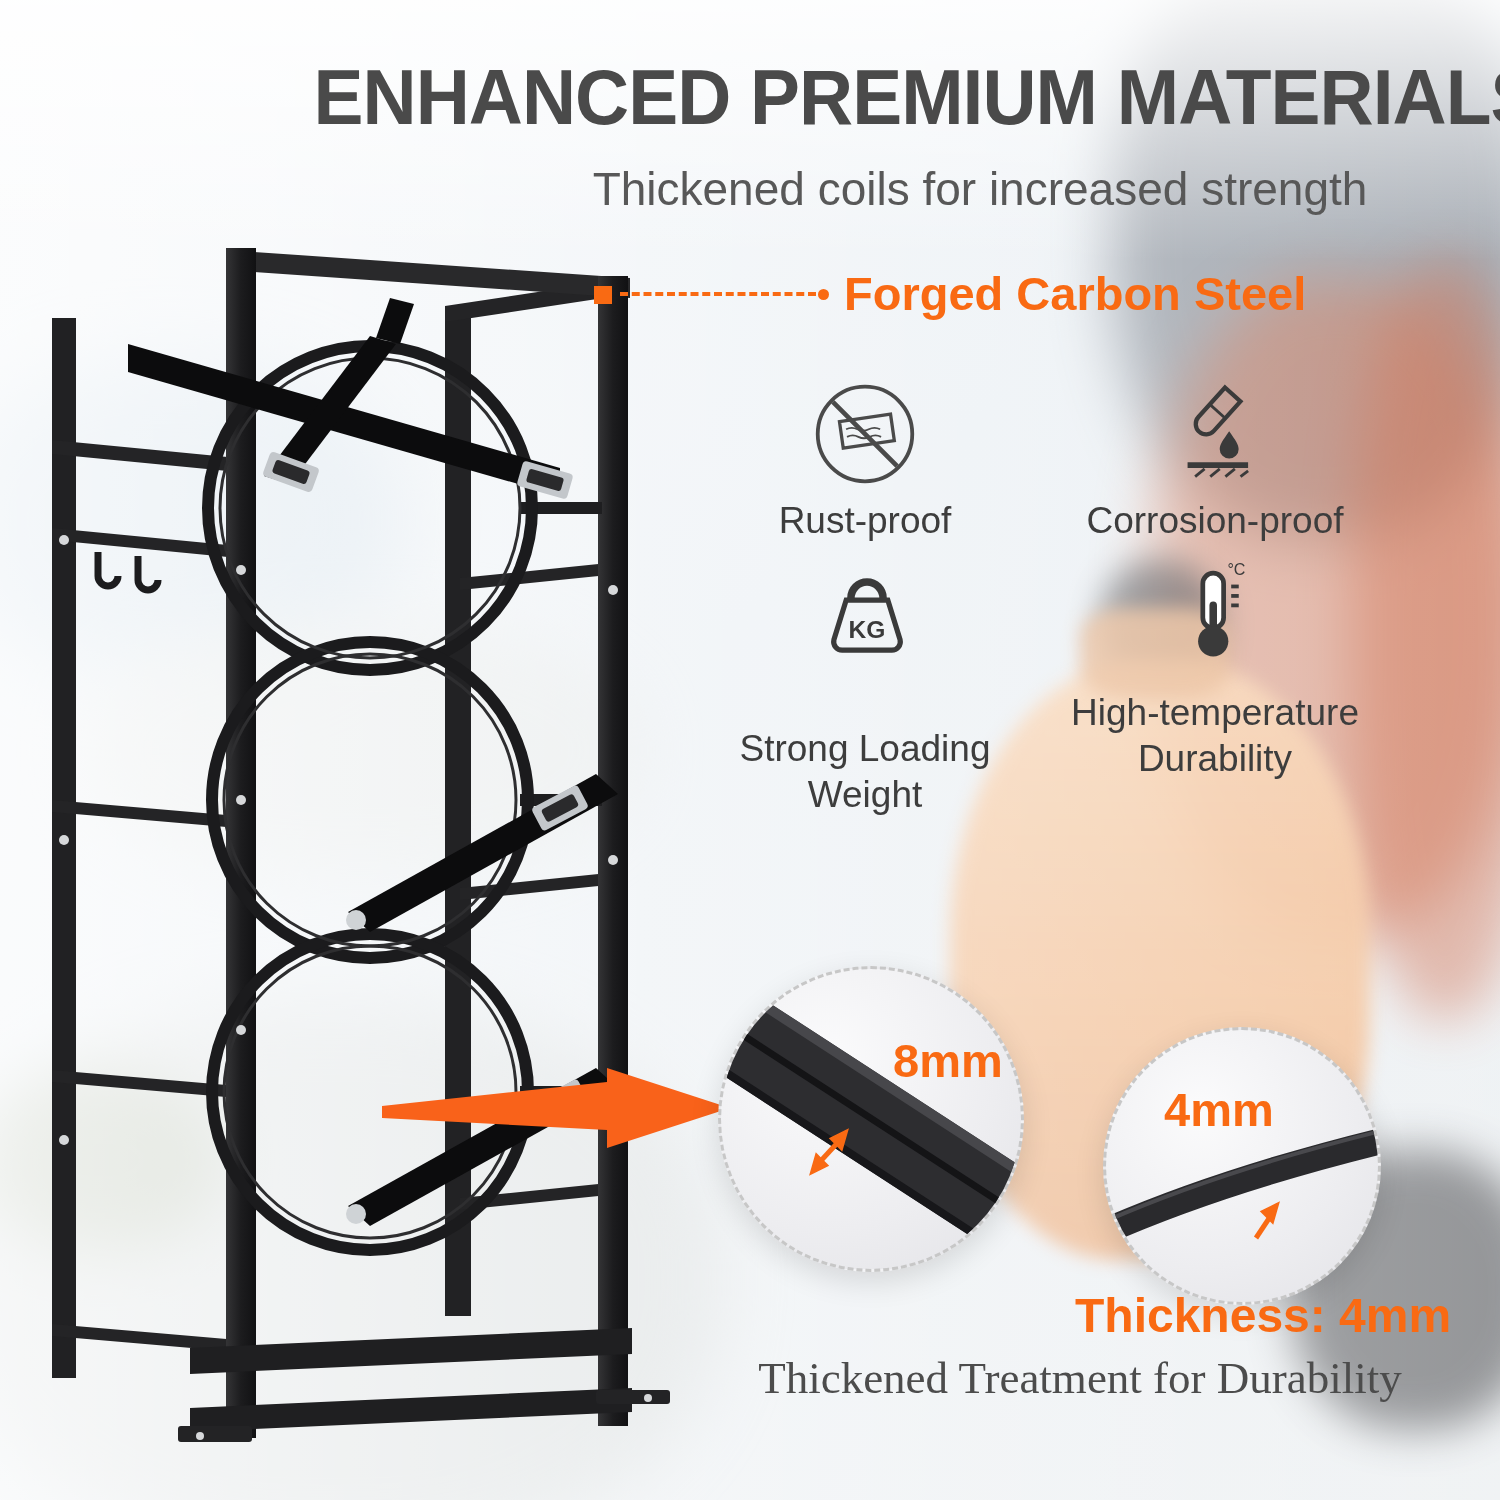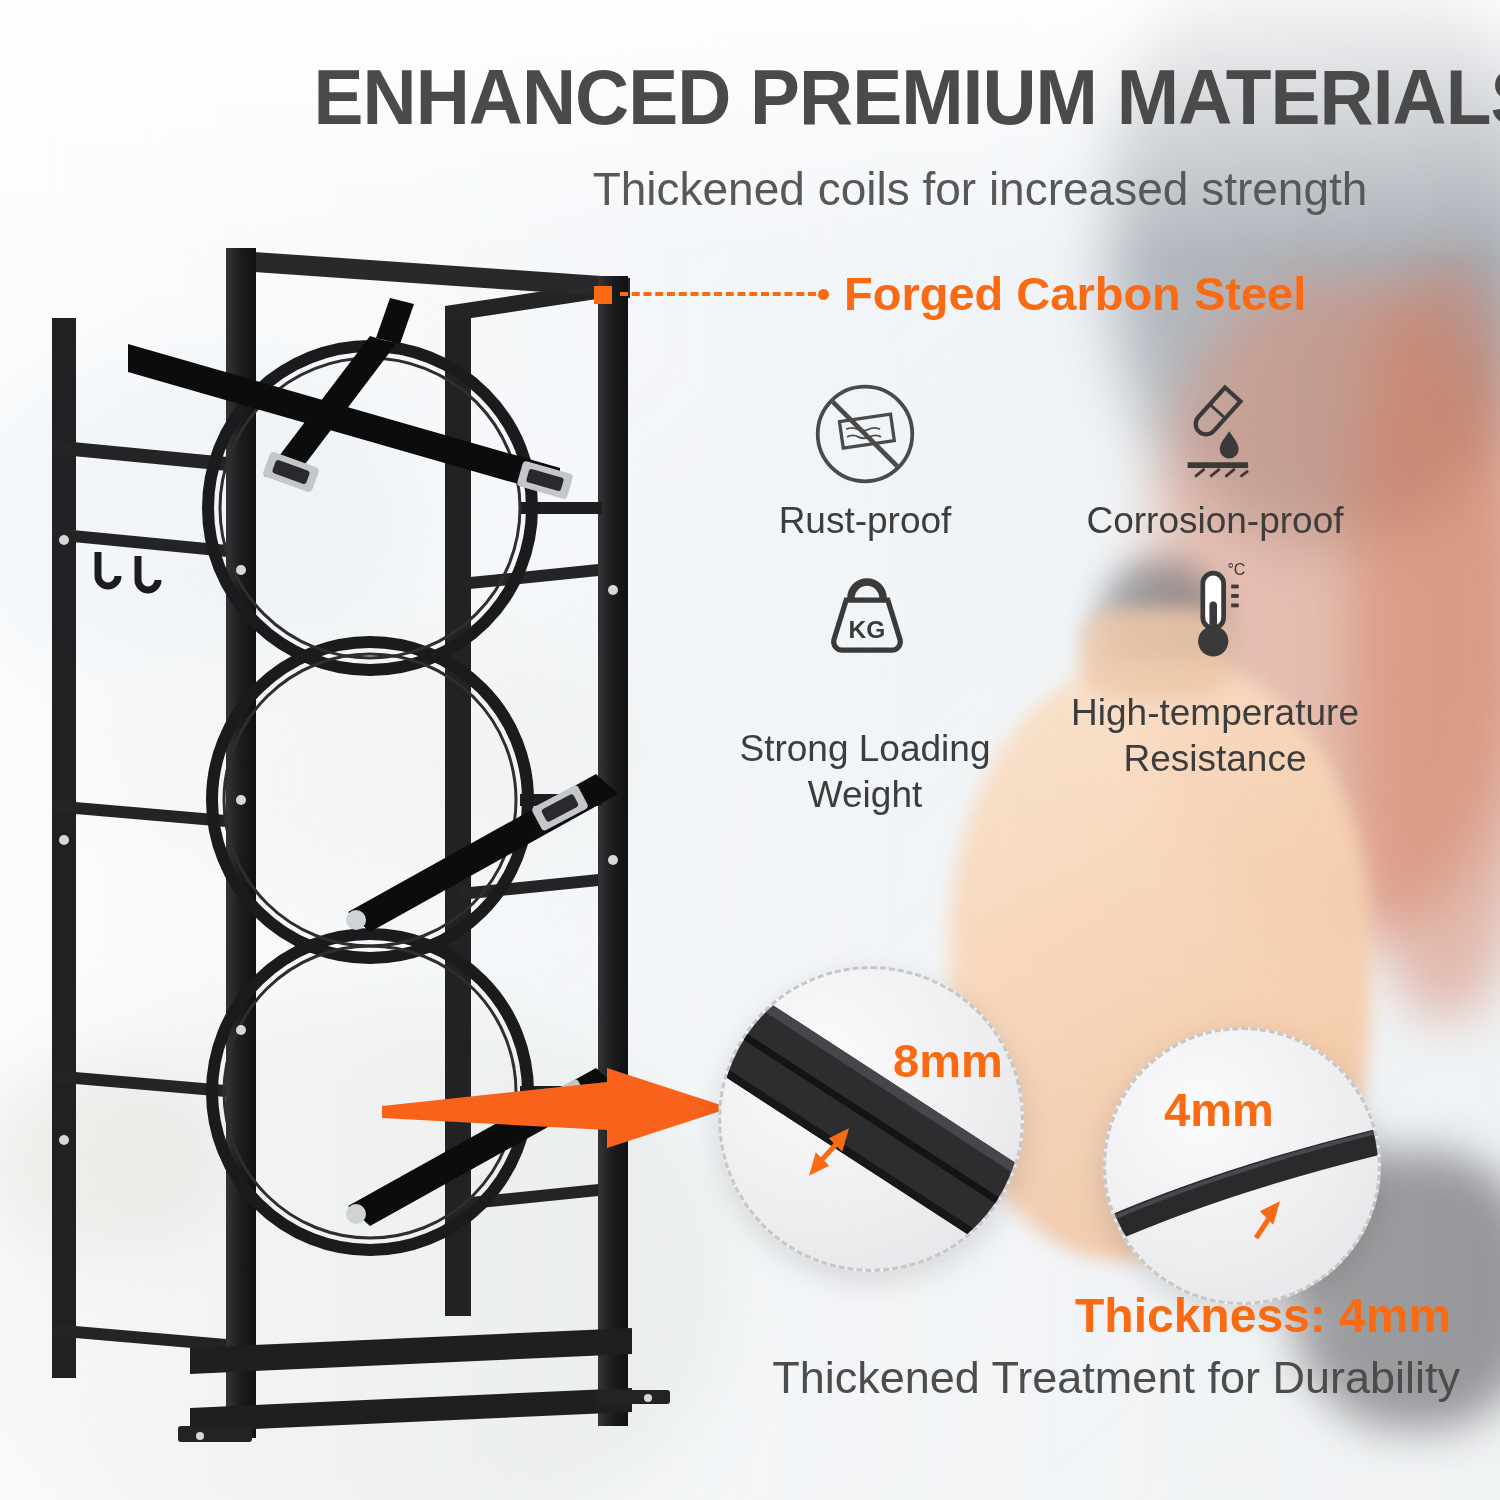--- a/index.html
+++ b/index.html
@@ -61,22 +61,22 @@
     box-shadow:0 10px 30px rgba(0,0,0,.12);}
   .inset svg{position:absolute;left:0;top:0;}
   .inset-1{left:718px;top:966px;width:300px;height:300px;}
   .inset-2{left:1103px;top:1027px;width:272px;height:272px;}
   .measure{position:absolute;font-size:47px;font-weight:bold;color:#f96a13;white-space:nowrap;}
   .m-8{left:172px;top:64px;}
   .m-4{left:58px;top:52px;}
   .inset-caption{position:absolute;font-size:48px;font-weight:bold;color:#f96a13;text-align:center;white-space:nowrap;}
   .cap-1{left:715px;top:1288px;width:310px;}
   .cap-2{left:1075px;top:1288px;width:330px;}
-  .insets-footer{position:absolute;left:700px;top:1352px;width:760px;text-align:right;
-    font-size:45px;color:#4c4c4c;white-space:nowrap;}
+  .insets-footer{position:absolute;left:700px;top:1352px;width:760px;text-align:center;
+    font-size:45px;color:#4c4c4c;white-space:nowrap;font-family:Liberation Serif, serif;}
 
   .big-arrow{position:absolute;left:382px;top:1066px;width:350px;height:90px;}
   .rack{position:absolute;left:40px;top:240px;width:640px;height:1220px;}
 </style>
 </head>
 <body>
 
 <div class="frame">
 
   <div class="bg-layer">
@@ -230,21 +230,21 @@
     </svg>
 
     <div class="feature-label fl-rust">Rust-proof</div>
     <div class="feature-label fl-corr">Corrosion-proof</div>
     <div class="feature-label fl-load">
       <span>Strong Loading</span><br>
       <span>Weight</span>
     </div>
     <div class="feature-label fl-temp">
       <span>High-temperature</span><br>
-      <span>Resistance</span>
+      <span>Durability</span>
     </div>
 
     <svg class="big-arrow" viewBox="0 0 350 90">
       <polygon points="0,40 225,16 225,2 348,42 225,82 225,64 0,52" fill="#f9621a"></polygon>
     </svg>
 
     <div class="inset inset-1">
       <svg width="300" height="300" viewBox="0 0 300 300">
         <g transform="rotate(33 150 150)">
           <rect x="-60" y="108" width="420" height="86" fill="#2d2d30"></rect>

